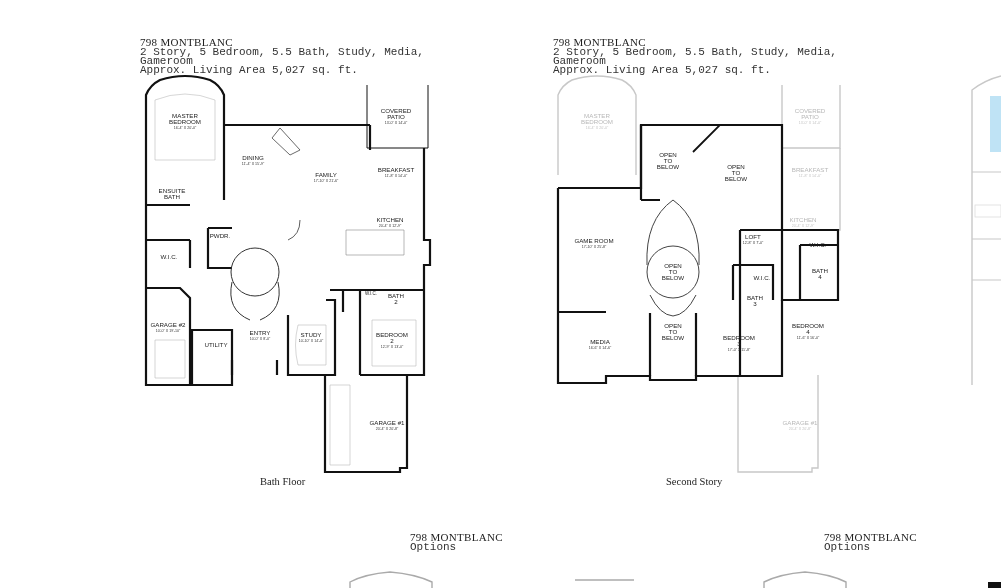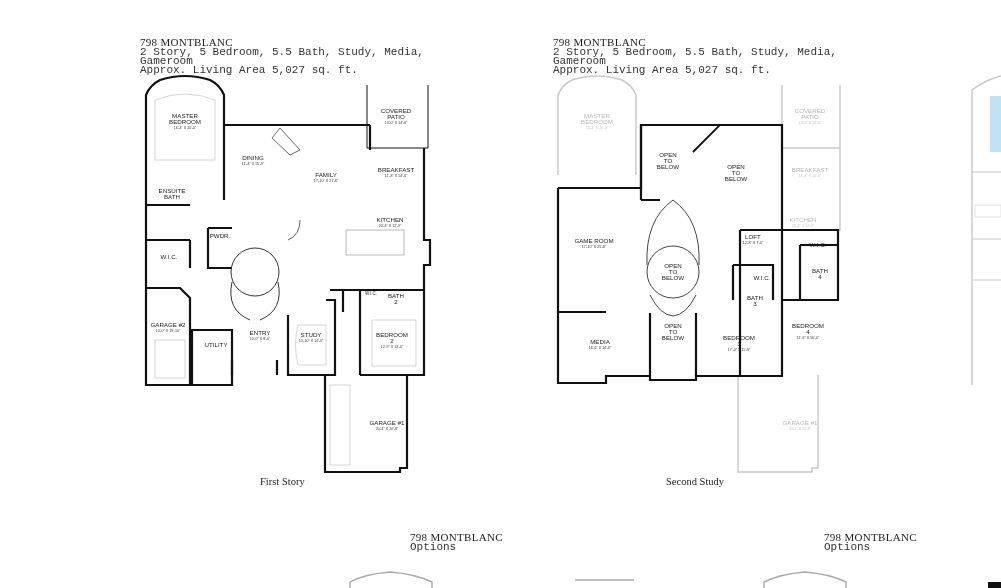--- a/index.html
+++ b/index.html
@@ -86,21 +86,21 @@
     <text class="rl" x="169" y="259">W.I.C.</text>
     <text class="rl" x="168" y="327"><tspan x="168">GARAGE #2</tspan><tspan class="rd" x="168" dy="5">10'-0" X 19'-10"</tspan></text>
     <text class="rl" x="216" y="347">UTILITY</text>
     <text class="rl" x="260" y="335"><tspan x="260">ENTRY</tspan><tspan class="rd" x="260" dy="5">10'-0" X 8'-0"</tspan></text>
     <text class="rl" x="311" y="337"><tspan x="311">STUDY</tspan><tspan class="rd" x="311" dy="5">10'-10" X 14'-0"</tspan></text>
     <text class="rl" x="371" y="295" style="font-size:4.5px">W.I.C.</text>
     <text class="rl" x="396" y="298"><tspan x="396">BATH</tspan><tspan x="396" dy="6">2</tspan></text>
     <text class="rl" x="392" y="337"><tspan x="392">BEDROOM</tspan><tspan x="392" dy="6">2</tspan><tspan class="rd" x="392" dy="5">12'-9" X 13'-0"</tspan></text>
     <text class="rl" x="387" y="425"><tspan x="387">GARAGE #1</tspan><tspan class="rd" x="387" dy="5">20'-4" X 20'-8"</tspan></text>
   </svg>
-  <div class="floor-label" style="left:260px;top:476px;">First Story</div>
+  <div class="floor-label" style="left:260px;top:476px;">Bath Floor</div>
 </div>
 
 <div class="sheet" style="left:0;top:0;width:1001px;height:500px;">
   <div class="plan-title" style="left:553px;top:36px;width:290px;">
     <div class="t1">798 MONTBLANC</div>
     <div class="t2">2 Story, 5 Bedroom, 5.5 Bath, Study, Media, Gameroom</div>
     <div class="t2">Approx. Living Area 5,027 sq. ft.</div>
   </div>
   <svg width="1001" height="500" style="position:absolute;left:0;top:0;" viewBox="0 0 1001 500">
 
@@ -149,21 +149,21 @@
     <text class="rl" x="739" y="340"><tspan x="739">BEDROOM</tspan><tspan x="739" dy="6">3</tspan><tspan class="rd" x="739" dy="5">17'-0" X 11'-8"</tspan></text>
     <text class="rl" x="808" y="328"><tspan x="808">BEDROOM</tspan><tspan x="808" dy="6">4</tspan><tspan class="rd" x="808" dy="5">11'-6" X 16'-0"</tspan></text>
 
     <g>
       <path d="M972 385 L972 90 Q985 80 1001 76" fill="none" stroke="#c8c8c8" stroke-width="1.4"></path>
       <rect x="990" y="96" width="11" height="56" fill="#bfe3f5"></rect>
       <path d="M972 172 L1001 172 M972 239 L1001 239 M972 280 L1001 280" fill="none" stroke="#c8c8c8" stroke-width="1.2"></path>
       <rect x="975" y="205" width="26" height="12" fill="none" stroke="#ddd" stroke-width="0.8"></rect>
     </g>
   </svg>
-  <div class="floor-label" style="left:666px;top:476px;">Second Study</div>
+  <div class="floor-label" style="left:666px;top:476px;">Second Story</div>
 </div>
 
 <div class="plan-title" style="left:410px;top:531px;width:160px;">
   <div class="t1">798 MONTBLANC</div>
   <div class="t2">Options</div>
 </div>
 <div class="plan-title" style="left:824px;top:531px;width:160px;">
   <div class="t1">798 MONTBLANC</div>
   <div class="t2">Options</div>
 </div>

